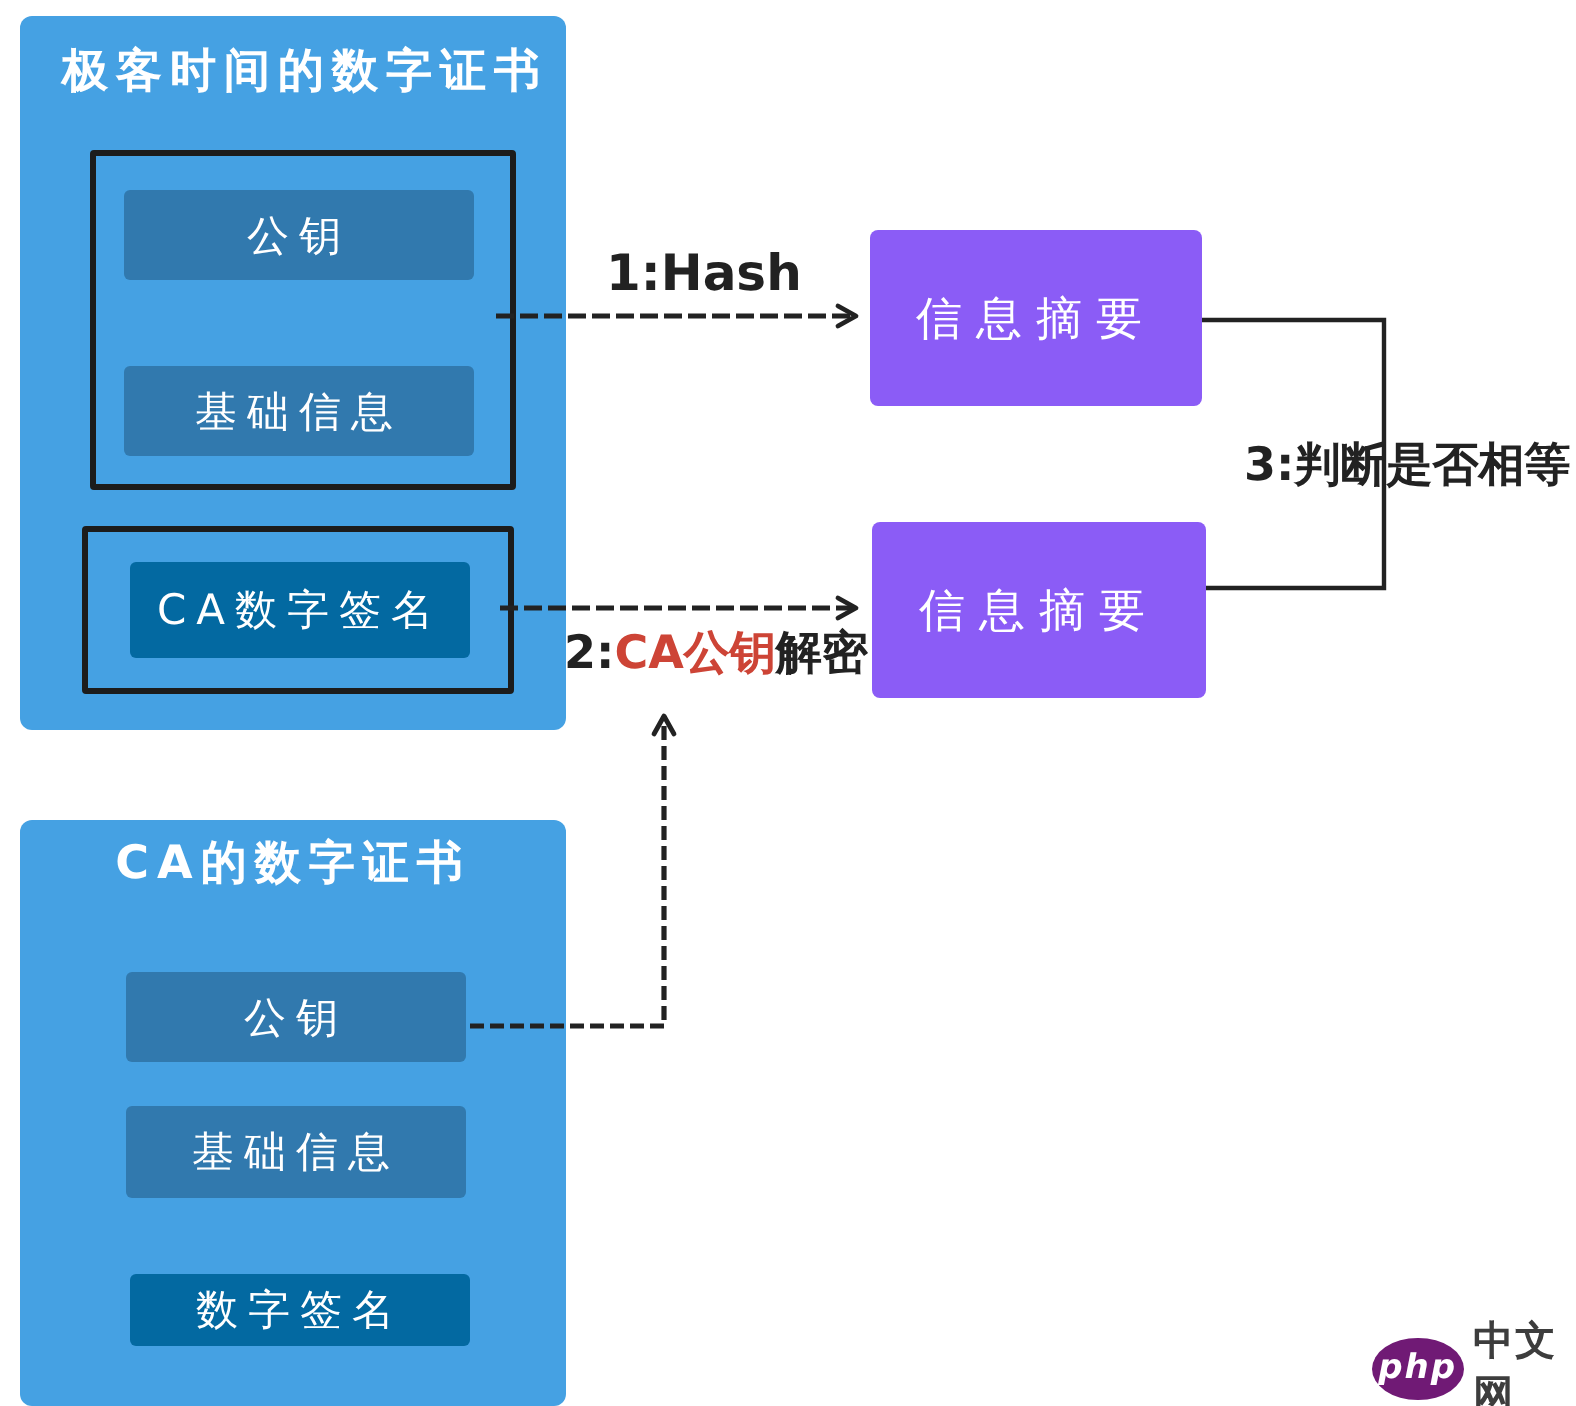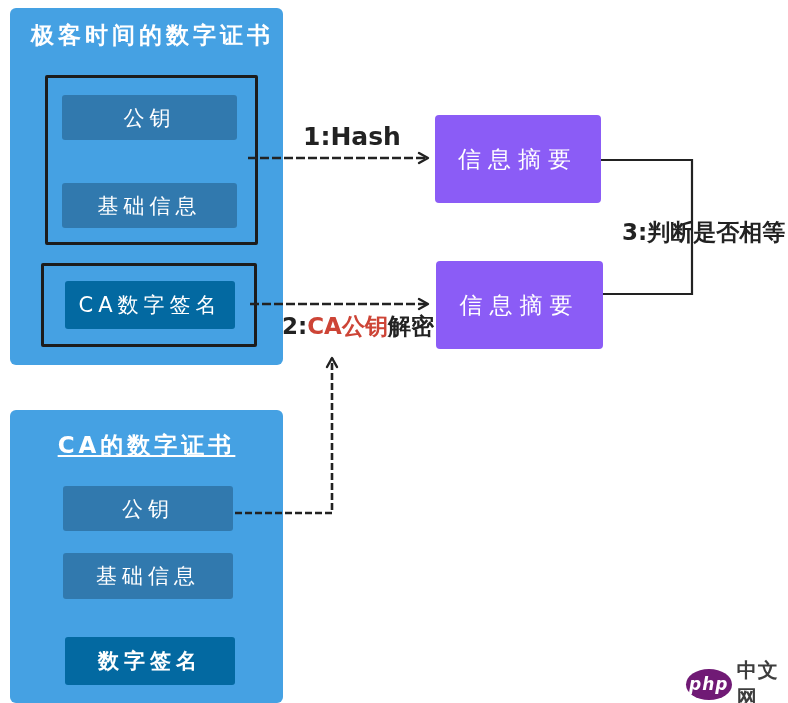--- a/index.html
+++ b/index.html
@@ -50,28 +50,28 @@
 
   <div class="item item-dark" style="left:62px;top:95px;width:175px;height:45px;">公钥</div>
 
   <div class="item item-dark" style="left:62px;top:183px;width:175px;height:45px;">基础信息</div>
 
   <div class="group-border" style="left:41px;top:263px;width:210px;height:78px;"></div>
 
   <div class="item item-orange" style="left:65px;top:281px;width:170px;height:48px;">CA数字签名</div>
 
   <div class="cert" style="left:10px;top:410px;width:273px;height:293px;">
-    <div class="cert-title" style="top:20px;text-decoration:underline;">CA的数字证书</div>
+    <div class="cert-title" style="top:6px;">CA的数字证书</div>
   </div>
 
   <div class="item item-dark" style="left:63px;top:486px;width:170px;height:45px;">公钥</div>
 
   <div class="item item-dark" style="left:63px;top:553px;width:170px;height:46px;">基础信息</div>
 
-  <div class="item item-orange" style="left:65px;top:637px;width:170px;height:48px;font-weight:bold;">数字签名</div>
+  <div class="item item-orange" style="left:65px;top:637px;width:170px;height:36px;">数字签名</div>
 
   <div class="digest" style="left:435px;top:115px;width:166px;height:88px;">信息摘要</div>
 
   <div class="digest" style="left:436px;top:261px;width:167px;height:88px;">信息摘要</div>
 
   <svg class="arrows" viewBox="0 0 788 703">
     <defs>
       <marker id="arrowhead" viewBox="0 0 14 14" markerWidth="14" markerHeight="14" refX="11" refY="7" orient="auto" markerUnits="userSpaceOnUse">
         <path d="M2 2 L11 7 L2 12" fill="none" stroke="#222" stroke-width="2.4" stroke-linecap="round" stroke-linejoin="round"></path>
       </marker>

